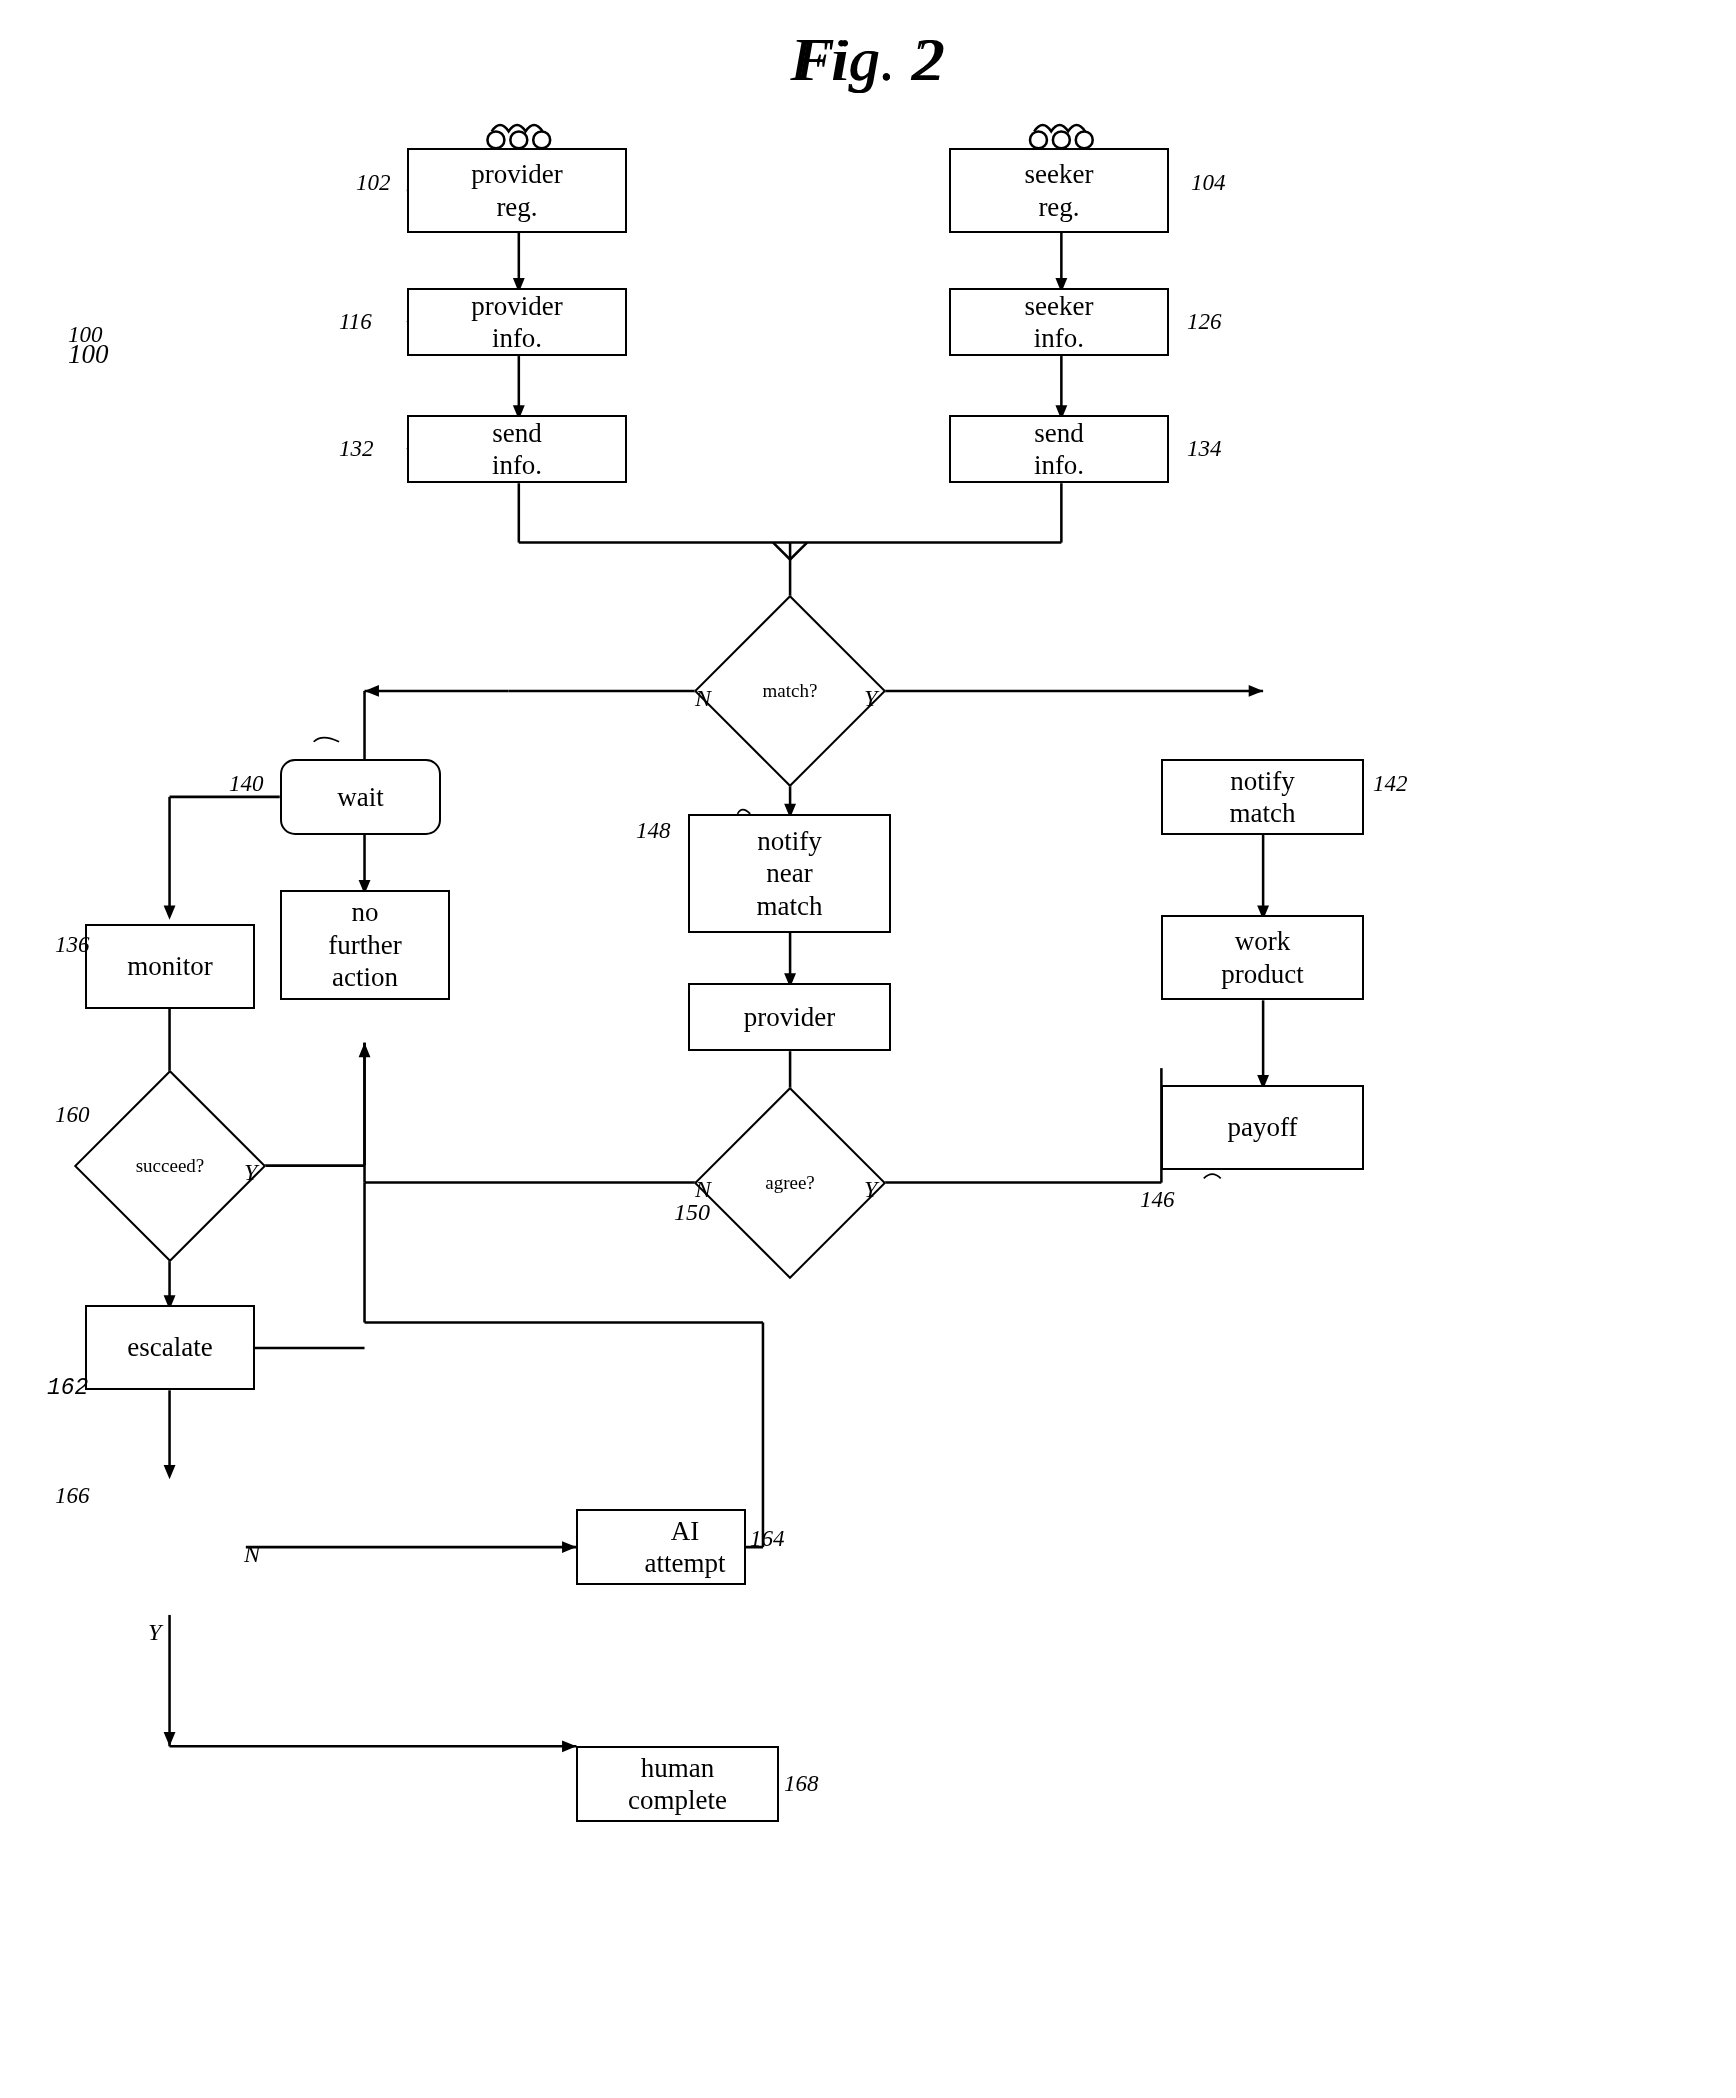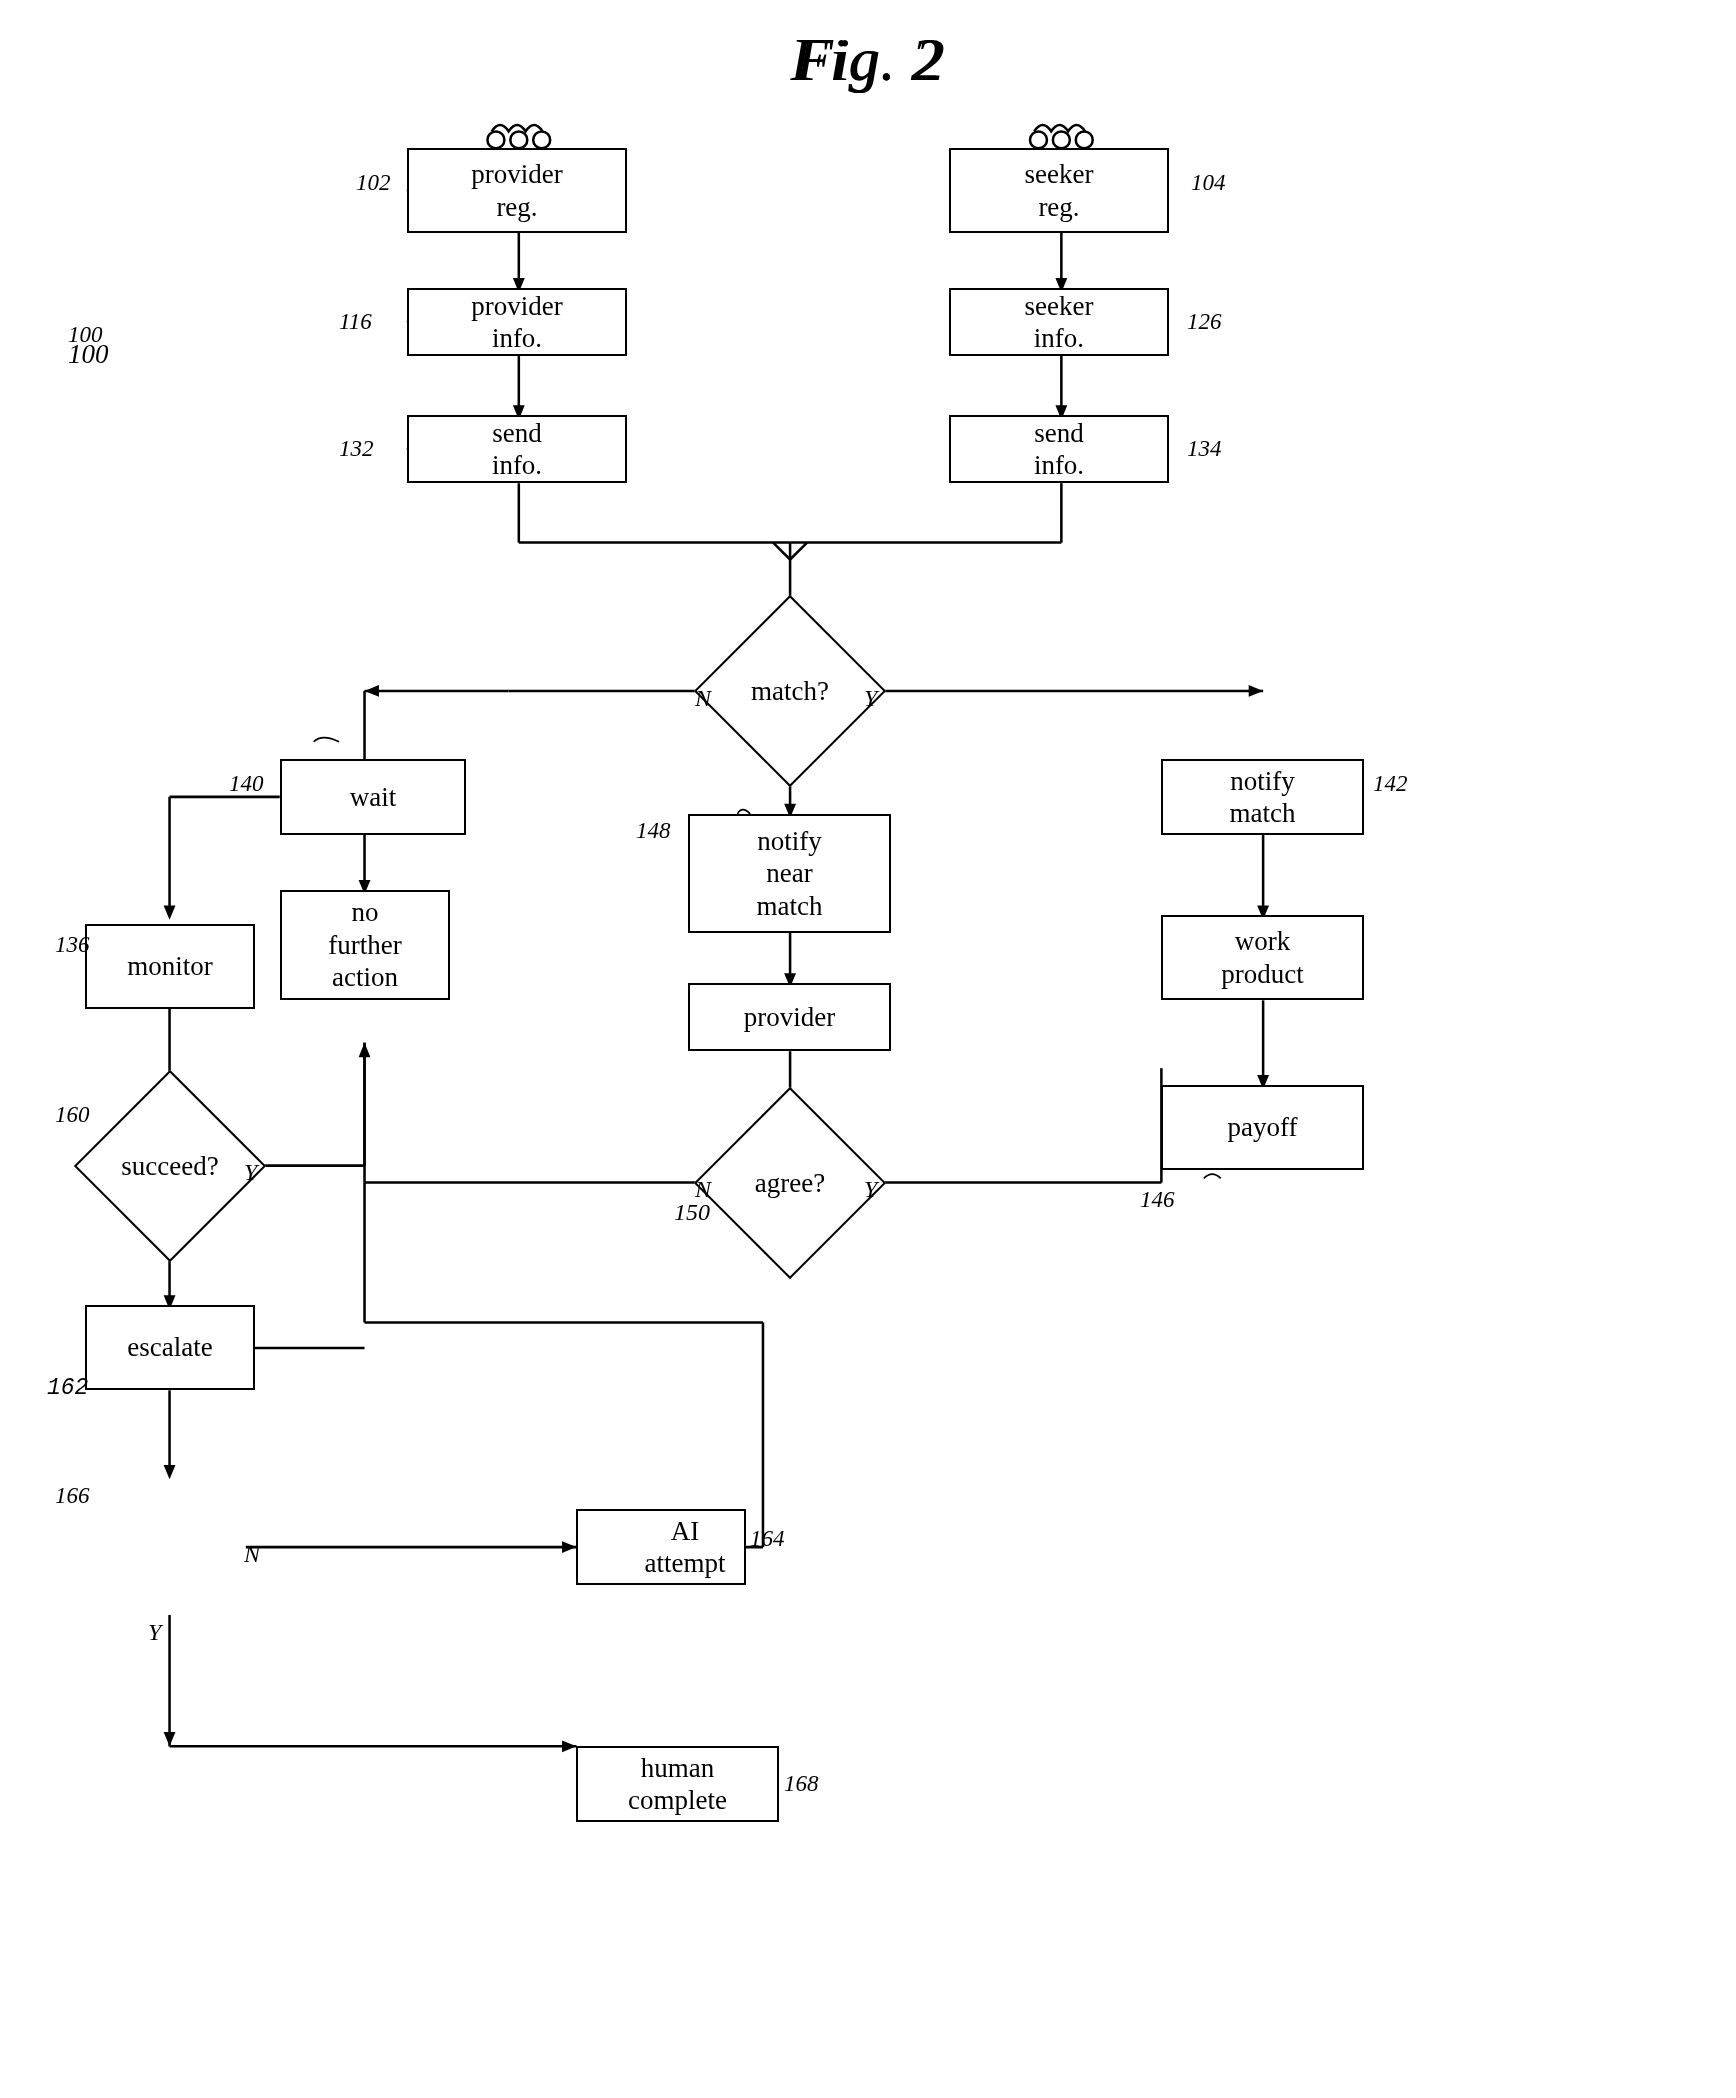--- a/index.html
+++ b/index.html
@@ -51,21 +51,21 @@
       background: #fff;
       border: 2.5px solid #000;
       transform: rotate(45deg);
     }
     .diamond-text {
       position: absolute;
       top: 0; left: 0; right: 0; bottom: 0;
       display: flex;
       align-items: center;
       justify-content: center;
-      font-size: 27px;
+      font-size: 19px;
       transform: rotate(0deg);
       text-align: center;
     }
     
     .label {
       position: absolute;
       font-size: 23px;
       font-style: italic;
     }
     svg.arrows {
@@ -250,21 +250,21 @@
 
   <div class="diamond-wrapper" style="left:722px; top:623px; width:136px; height:136px;">
     <div class="diamond"></div>
     <div class="diamond-text">match?</div>
   </div>
 
   <div style="position:absolute; left:695px; top:685px; font-size:24px; font-style:italic;">N</div>
 
   <div style="position:absolute; left:864px; top:685px; font-size:24px; font-style:italic;">Y</div>
 
-  <div class="box" style="left:280px; top:759px; width:186px; height:76px;">
+  <div class="box" style="left:280px; top:759px; width:161px; height:76px;border-radius:15px;">
     <span>wait</span>
   </div>
   <div class="label" style="left:229px; top:771px;">140</div>
 
   <div class="box" style="left:280px; top:890px; width:170px; height:110px;">
     <span style="white-space:pre-line;">no
 further
 action</span>
   </div>
 

